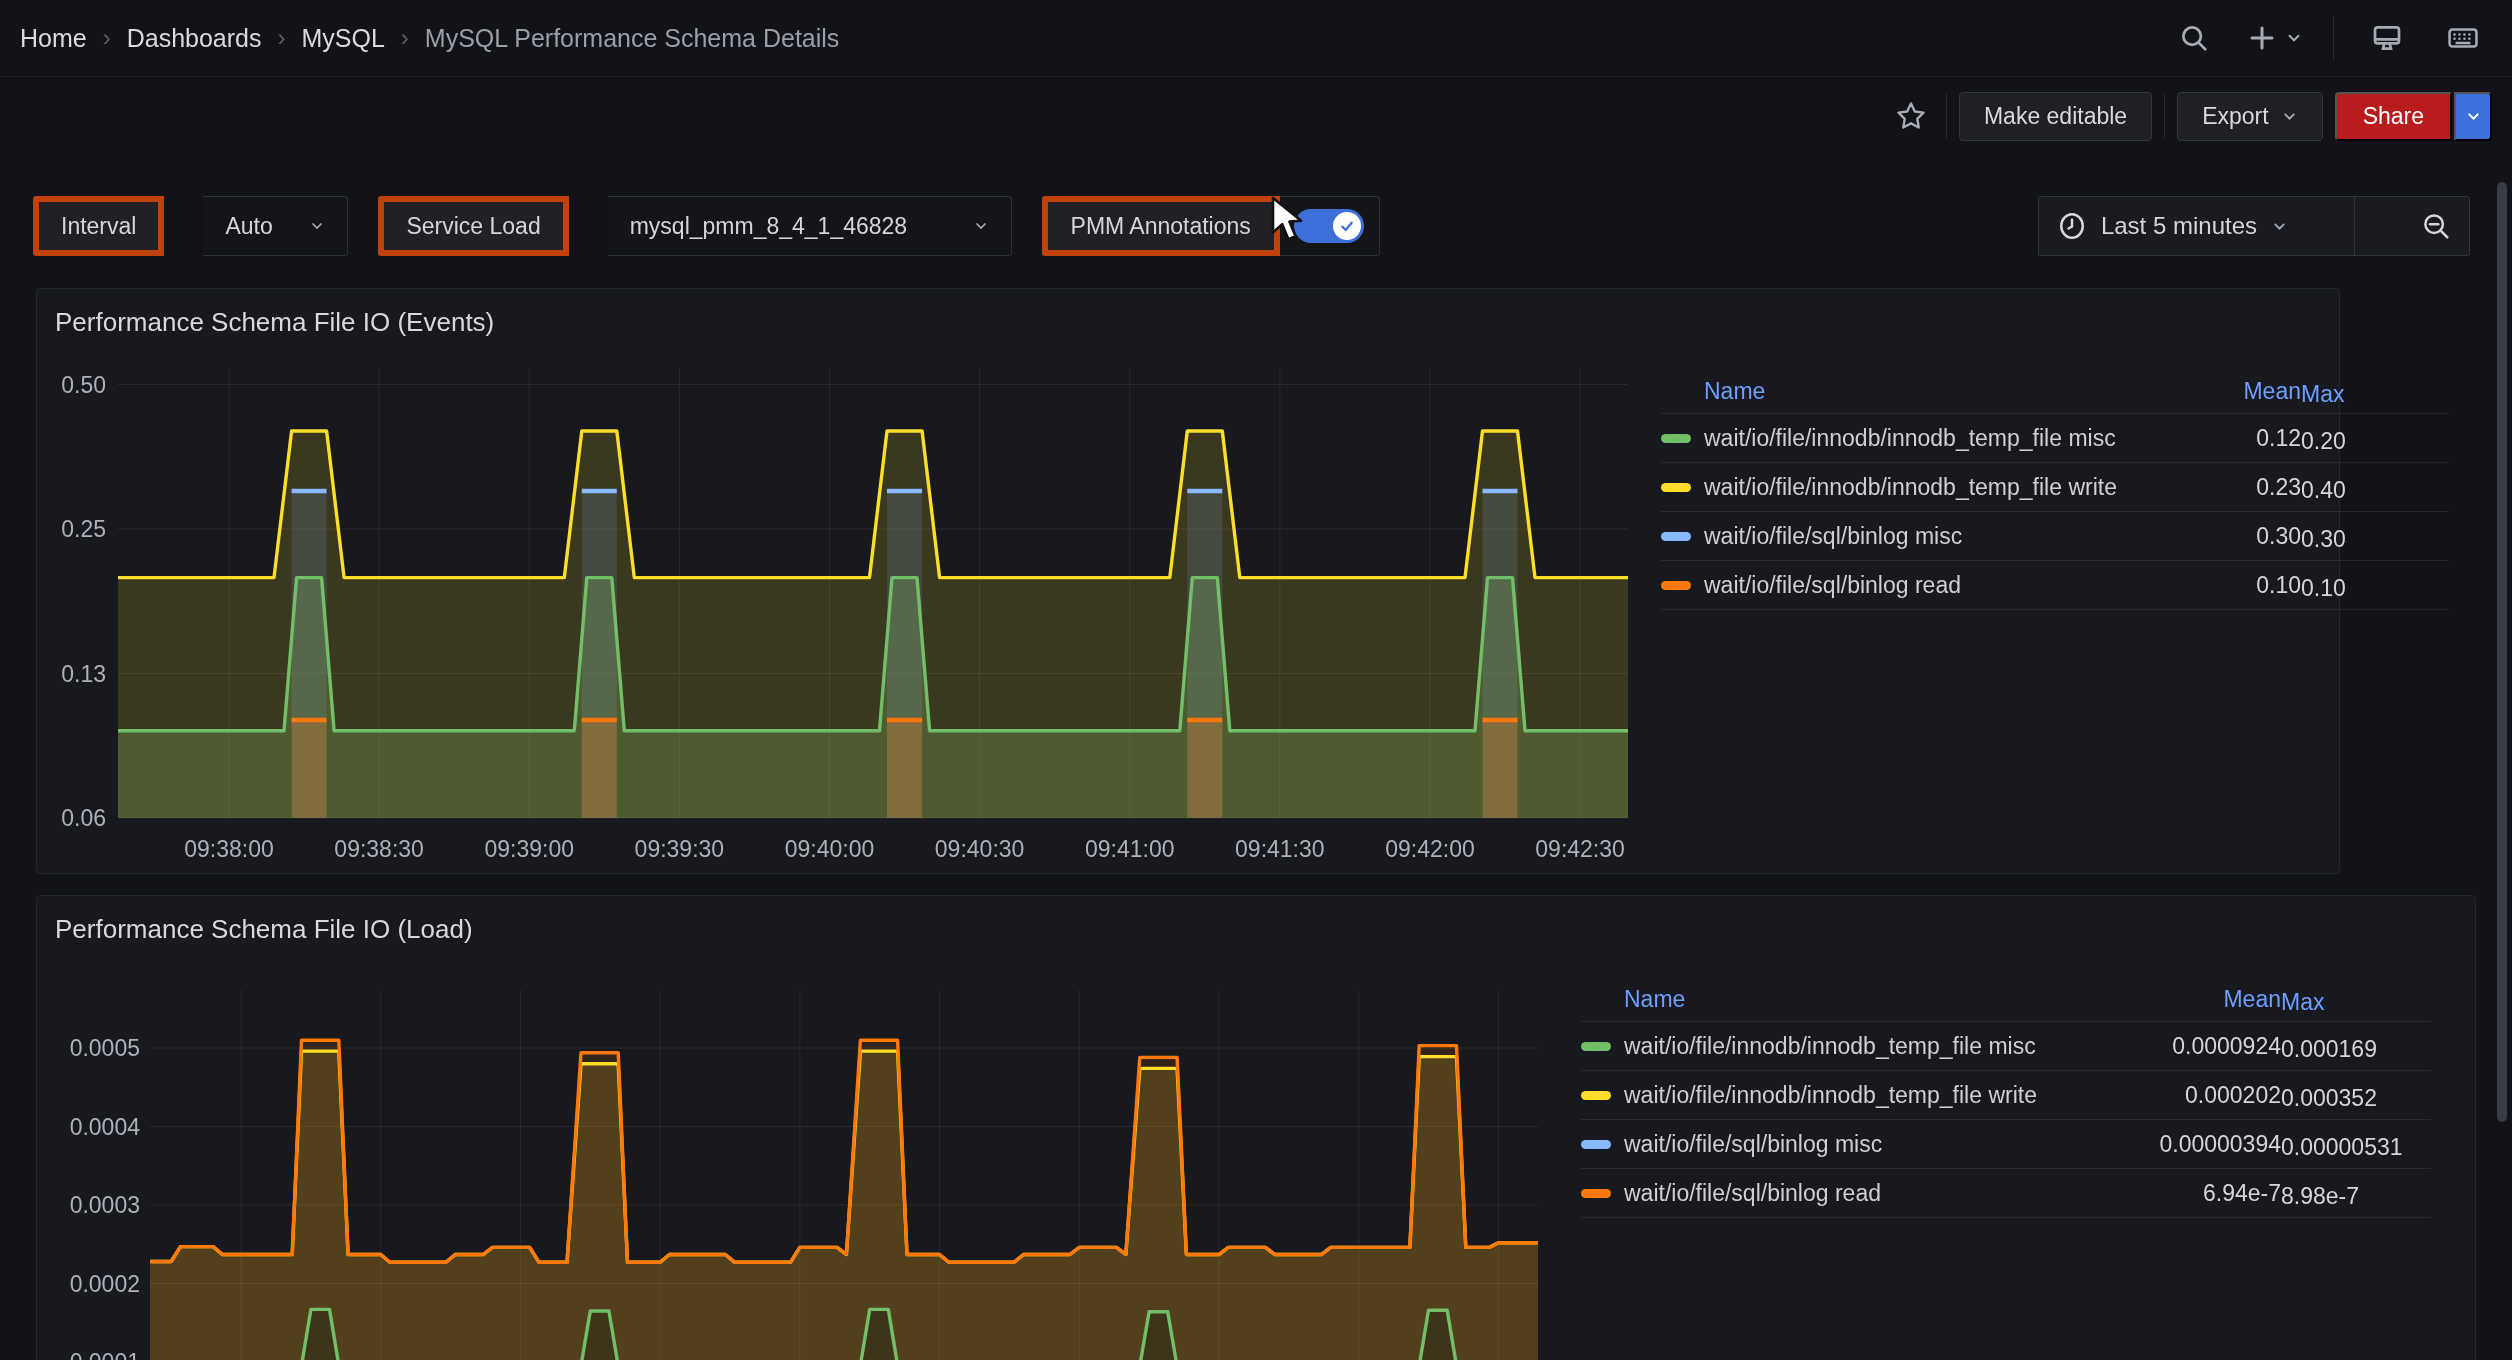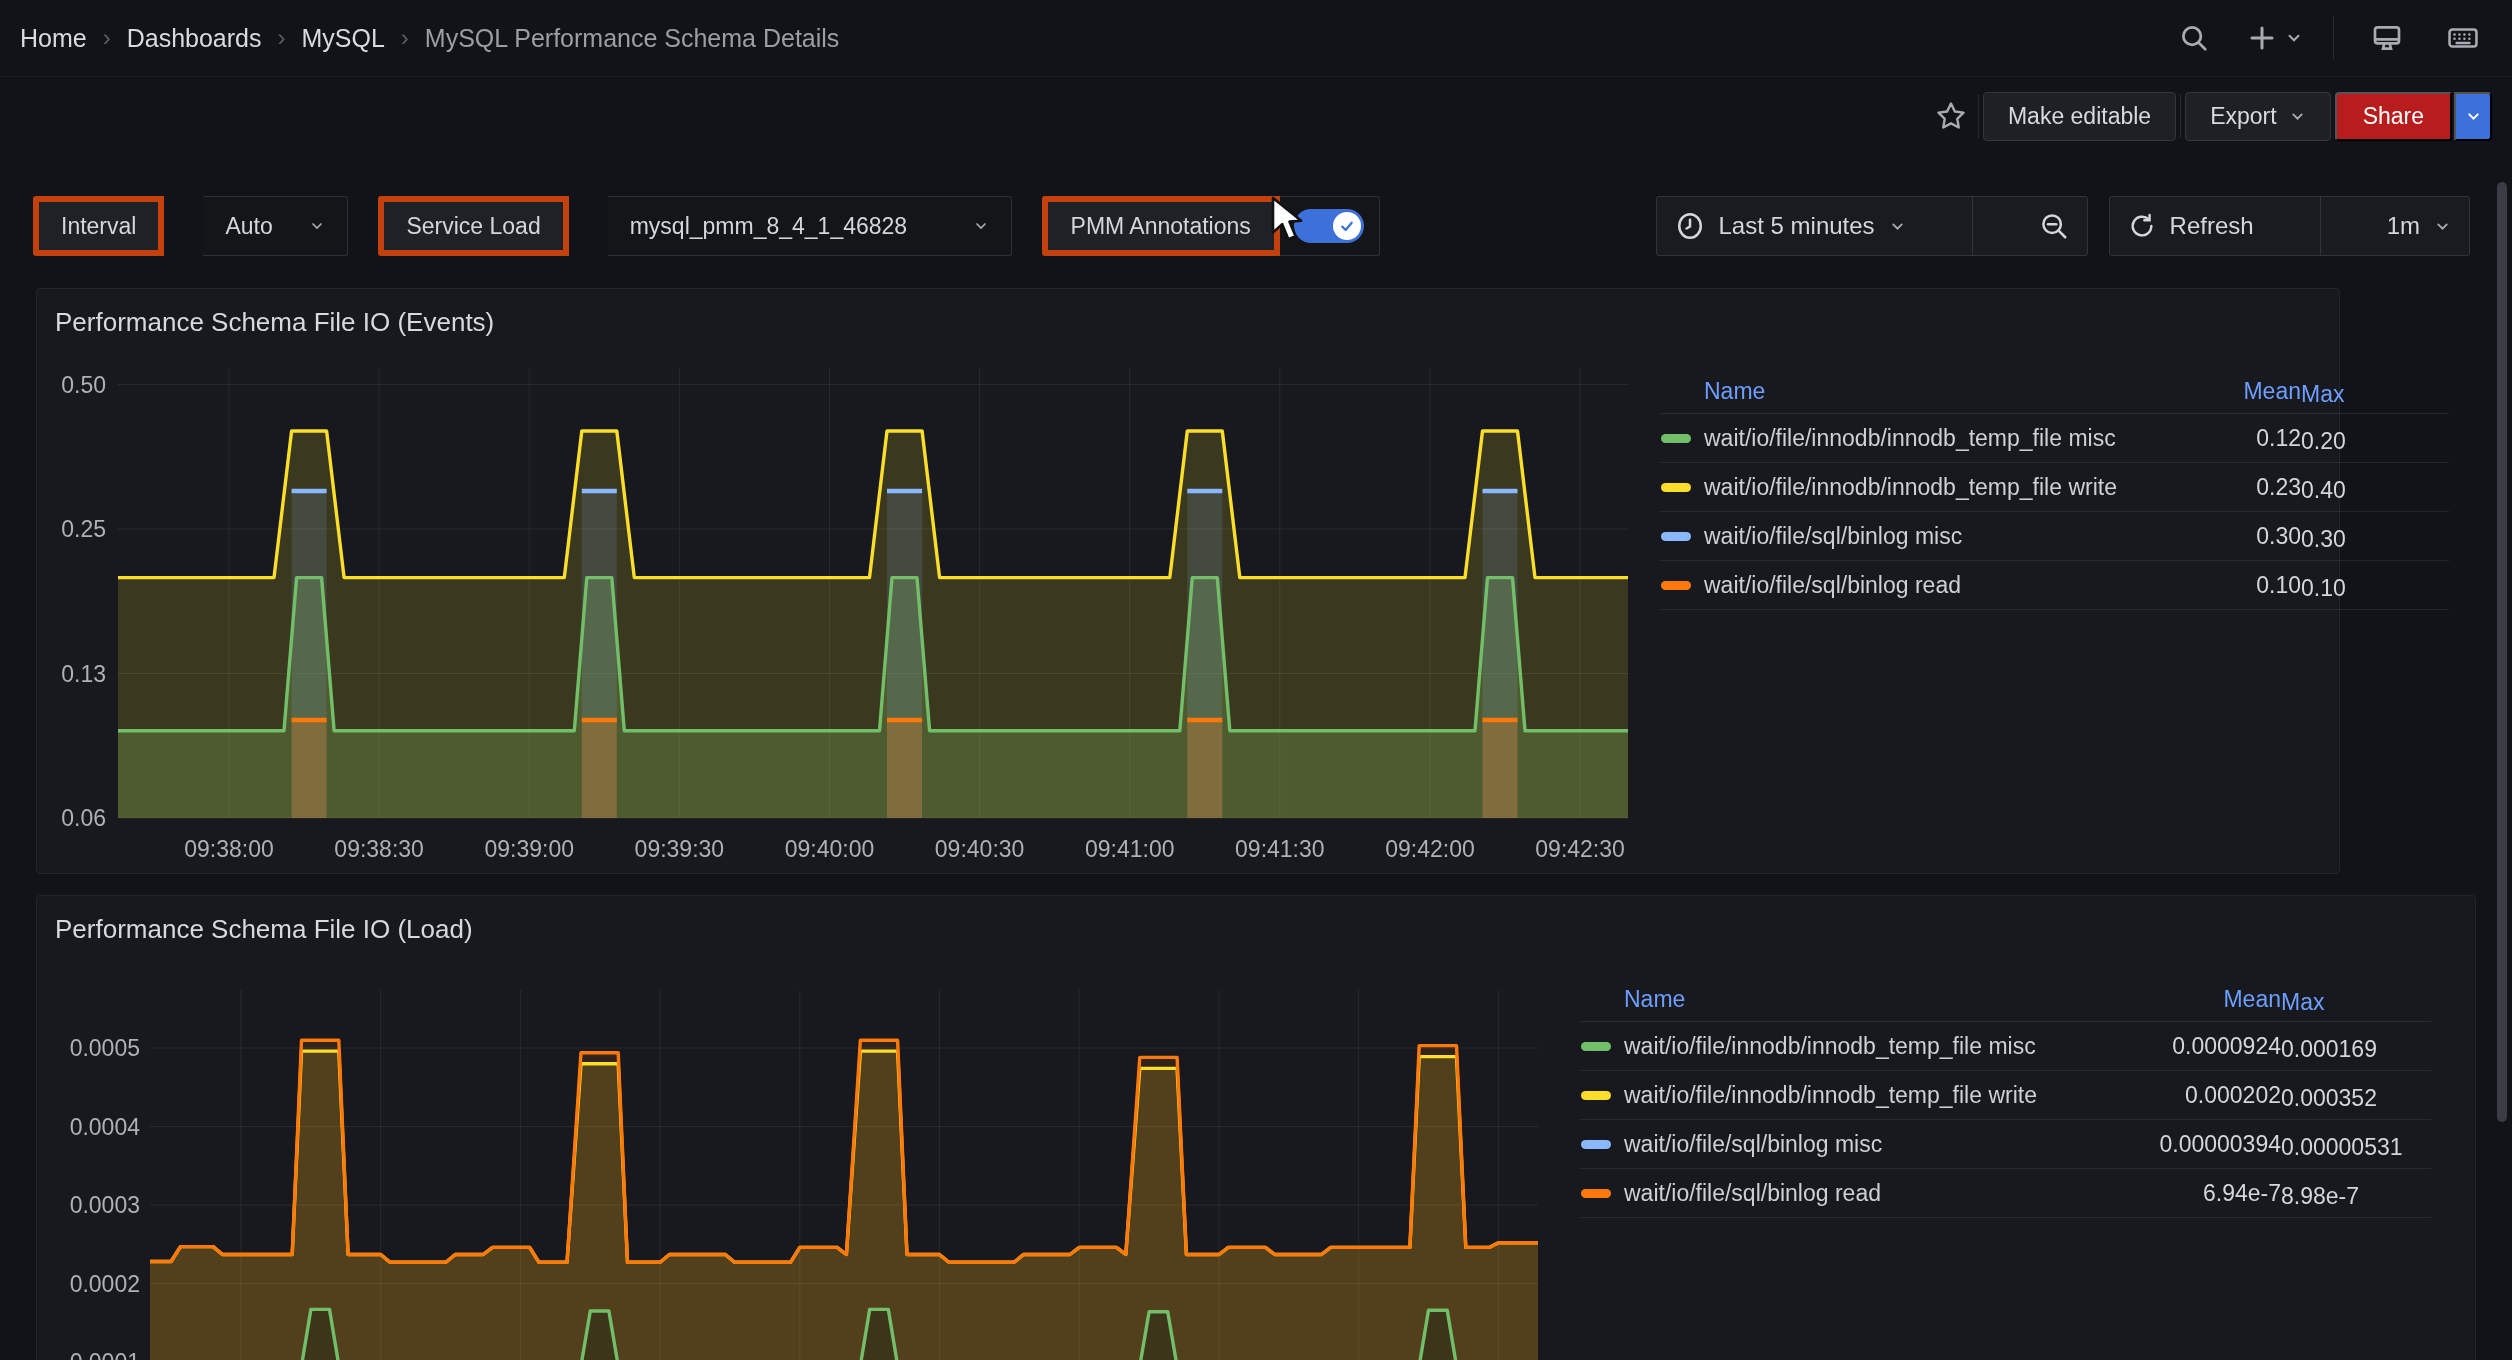--- a/index.html
+++ b/index.html
@@ -16,21 +16,21 @@
   .bc-item{color:#DADBE0;font-weight:500;cursor:pointer;}
   .bc-sep{color:#5B5D64;margin:0 16px;font-size:24px;}
   .bc-current{color:#9C9EA5;font-weight:400;}
   .nav-actions{display:flex;align-items:center;gap:30px;}
   .icon-btn{width:46px;height:46px;display:flex;align-items:center;justify-content:center;border-radius:4px;cursor:pointer;}
   .icon-btn svg{display:block;}
   .vdiv{width:1px;height:44px;background:#2A2C33;}
   .plus-group{display:flex;align-items:center;gap:8px;}
   
   .subnav{position:absolute;left:0;top:77px;width:2512px;height:78px;
-    display:flex;align-items:center;justify-content:flex-end;gap:4px;
+    display:flex;align-items:center;justify-content:flex-end;gap:12px;
     padding:0 20px;box-sizing:border-box;background:#111318;}
   .btn{height:49px;border-radius:4px;font-size:23px;display:inline-flex;align-items:center;justify-content:center;cursor:pointer;box-sizing:border-box;}
   .btn-secondary{background:#1E2026;border:1px solid #34363D;color:#D8D9DE;padding:0 24px;gap:12px;}
   .btn-share{background:#b91c1c;color:#FFFFFF;font-weight:400;padding:12px 26px;border-radius:4px 0 0 4px;}
   .btn-share-caret{background:#3D71D9;width:38px;border-radius:0 4px 4px 0;margin-left:2px;}
   
   .filterbar{position:absolute;left:33px;right:42px;top:196px;height:60px;display:flex;align-items:center;gap:30px;}
   .var-control{display:flex;height:60px;border-radius:3px;}
   .var-label{background:#1F2127;border:6px solid #c2410c;display:flex;align-items:center;padding:0 22px;font-size:23px;color:#D5D6DB;white-space:nowrap;box-sizing:border-box;border-radius:3px 0 0 3px;}
   .var-value{background:#131519;border:1px solid #2E3037;border-left:none;display:flex;align-items:center;justify-content:space-between;padding:0 22px;font-size:23px;color:#D5D6DB;gap:26px;white-space:nowrap;box-sizing:border-box;border-radius:0 3px 3px 0;cursor:pointer;margin-left:39px;}
@@ -186,36 +186,20 @@
         <svg width="17" height="17" viewBox="0 0 24 24" fill="none" stroke="#A9ABB2" stroke-width="2.6" stroke-linecap="round">
             <polyline points="6,9 12,15 18,9"></polyline>
           </svg>
       </div>
       <div class="tg-div"></div>
       <div class="tg-seg">
         <svg width="30" height="30" viewBox="0 0 24 24" fill="none" stroke="#D5D6DB" stroke-width="2" stroke-linecap="round">
             <circle cx="10.5" cy="10.5" r="7"></circle>
             <line x1="15.7" y1="15.7" x2="21" y2="21"></line>
             <line x1="7.2" y1="10.5" x2="13.8" y2="10.5"></line>
-          </svg>
-      </div>
-    </div>
-    <div class="time-group">
-      <div class="tg-seg">
-        <svg width="28" height="28" viewBox="0 0 24 24" fill="none" stroke="#D5D6DB" stroke-width="2.1" stroke-linecap="round">
-            <path d="M20 12 a8 8 0 1 1 -2.3 -5.6"></path>
-            <polyline points="18.5,2.5 18.5,7 14,7"></polyline>
-          </svg>
-        <span>Refresh</span>
-      </div>
-      <div class="tg-div"></div>
-      <div class="tg-seg">
-        <span>1m</span>
-        <svg width="17" height="17" viewBox="0 0 24 24" fill="none" stroke="#A9ABB2" stroke-width="2.6" stroke-linecap="round">
-            <polyline points="6,9 12,15 18,9"></polyline>
           </svg>
       </div>
     </div>
   </div>
 </div>
 
 <div class="panel" id="panel-events">
   <div class="panel-title">Performance Schema File IO (Events)</div>
   <div class="legend" id="legend-events">
       <div class="legend-row legend-header">

